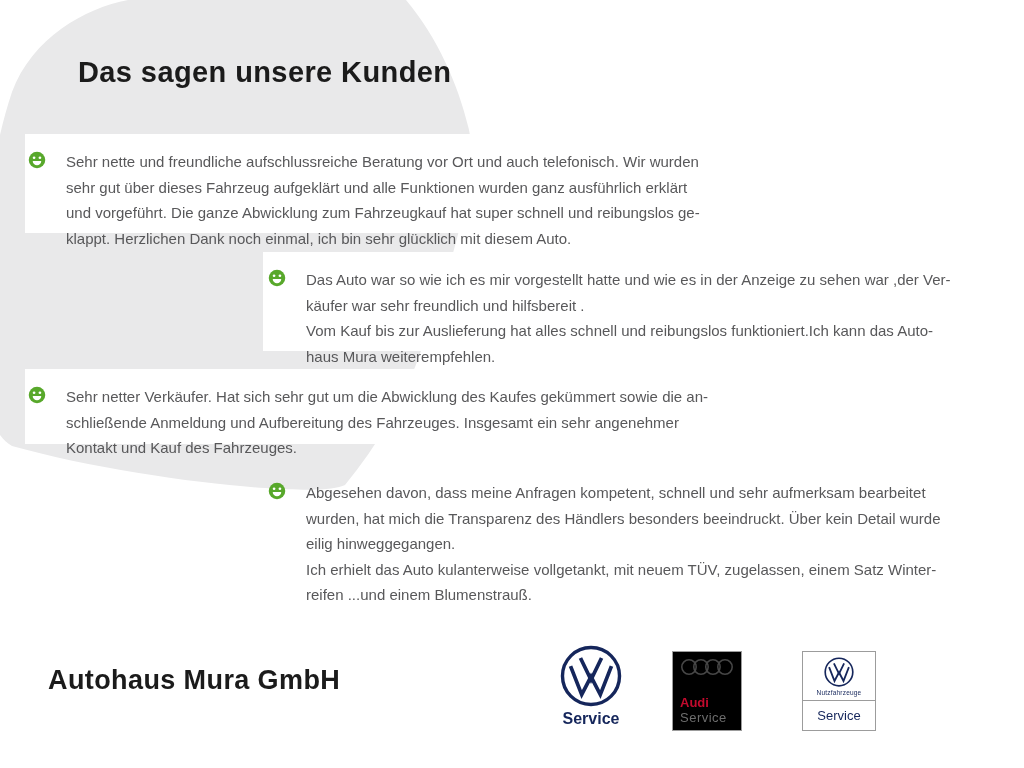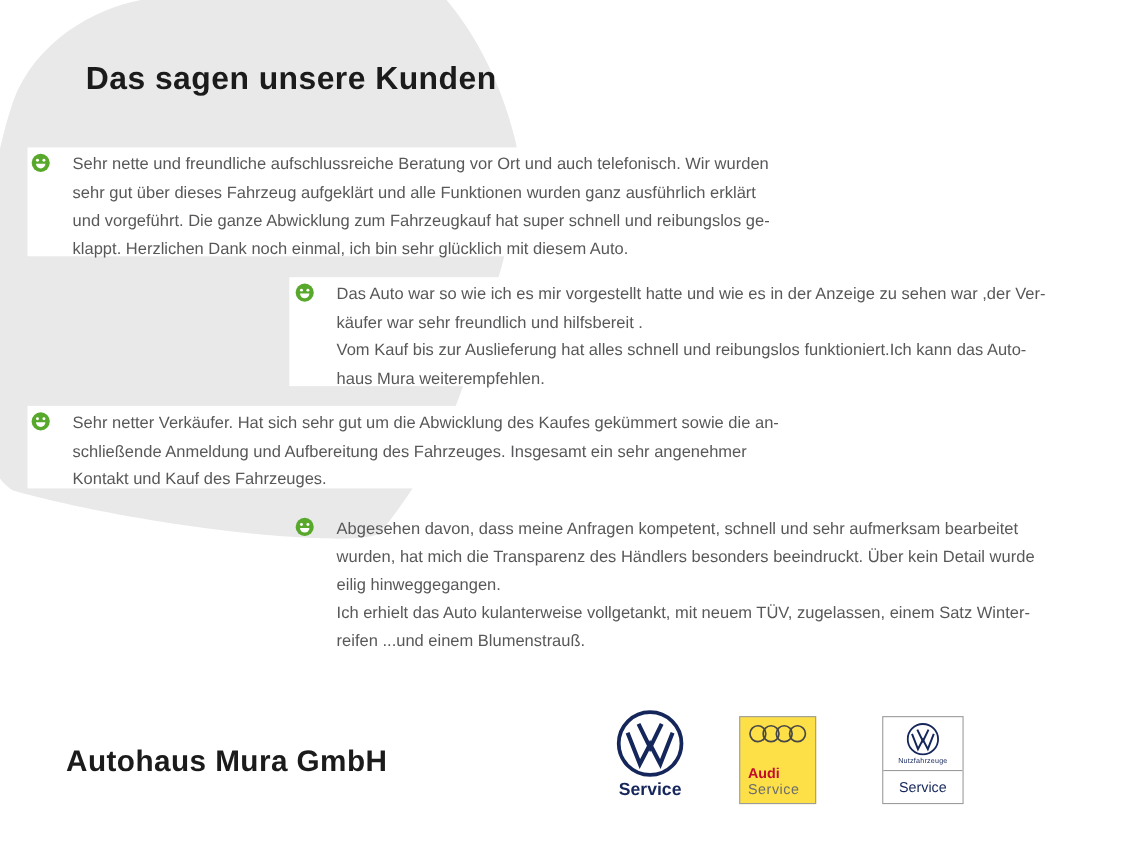--- a/index.html
+++ b/index.html
@@ -12,39 +12,39 @@
 
   
   .card-bg{position:absolute;background:#ffffff;}
   .card-bg.b1{left:25px;top:134px;width:732px;height:99px;}
   .card-bg.b2{left:263px;top:252px;width:494px;height:99px;}
   .card-bg.b3{left:25px;top:369px;width:732px;height:75px;}
 
   .page-title{position:absolute;left:78px;top:56px;margin:0;
       font-size:29px;font-weight:bold;color:#1b1b1b;letter-spacing:.4px;}
 
-  .testimonial{position:absolute;}
+  .testimonial{position:absolute;margin-top:12px;}
   .t1{left:28px;top:137px;width:700px;}
   .t2{left:268px;top:255px;width:722px;}
   .t3{left:28px;top:372px;width:700px;}
   .t4{left:268px;top:468px;width:722px;}
   .smiley{position:absolute;left:0;top:2px;width:18px;height:18px;display:block;}
   .t-text{margin-left:38px;font-size:15px;line-height:25.5px;color:#58585a;
       white-space:pre-line;}
 
   
-  .dealer-name{position:absolute;left:48px;top:665px;margin:12px;
+  .dealer-name{position:absolute;left:48px;top:665px;margin:0;
       font-size:27px;font-weight:bold;color:#1b1b1b;letter-spacing:.4px;}
 
   .vw-service{position:absolute;left:553px;top:645px;width:76px;text-align:center;}
   .vw-service .roundel{width:62px;height:62px;display:block;margin:0 auto;}
   .vw-service .svc{margin-top:3px;font-size:16px;font-weight:600;color:#15265b;}
 
   .audi-box{position:absolute;left:672px;top:651px;width:70px;height:80px;
-      border:1px solid #9c9c9c;background:#fde047;box-sizing:border-box;
+      border:1px solid #9c9c9c;background:#000000;box-sizing:border-box;
       display:flex;flex-direction:column;padding:6px 7px 5px 7px;}
   .audi-rings{width:54px;height:18px;margin:0 auto;}
   .audi-brand{margin-top:auto;font-size:13px;font-weight:bold;color:#c30a2d;line-height:15px;}
   .audi-svc{font-size:13px;color:#6d6d6d;line-height:15px;letter-spacing:.5px;}
 
   .nfz-box{position:absolute;left:802px;top:651px;width:74px;height:80px;
       border:1px solid #9c9c9c;background:#fff;box-sizing:border-box;
       display:flex;flex-direction:column;align-items:center;}
   .nfz-box .roundel{width:30px;height:30px;display:block;margin-top:5px;}
   .nfz-brand{font-size:6.5px;color:#15265b;margin-top:2px;letter-spacing:.2px;}

